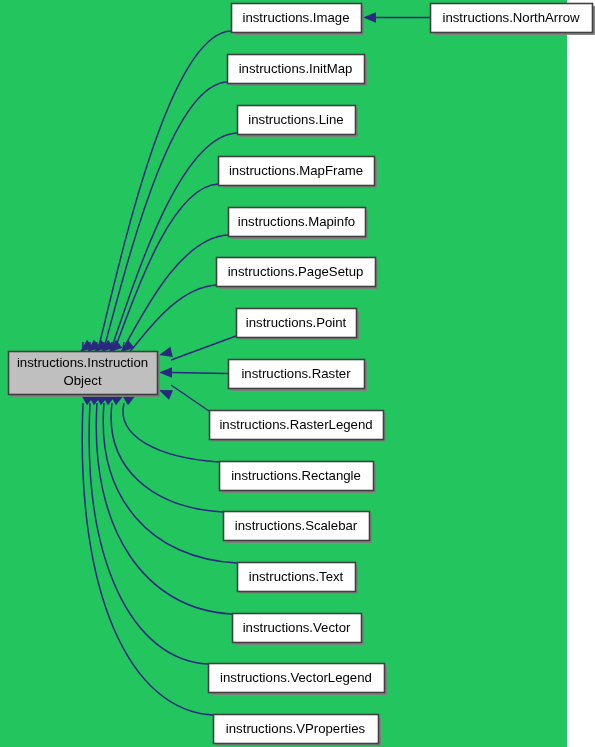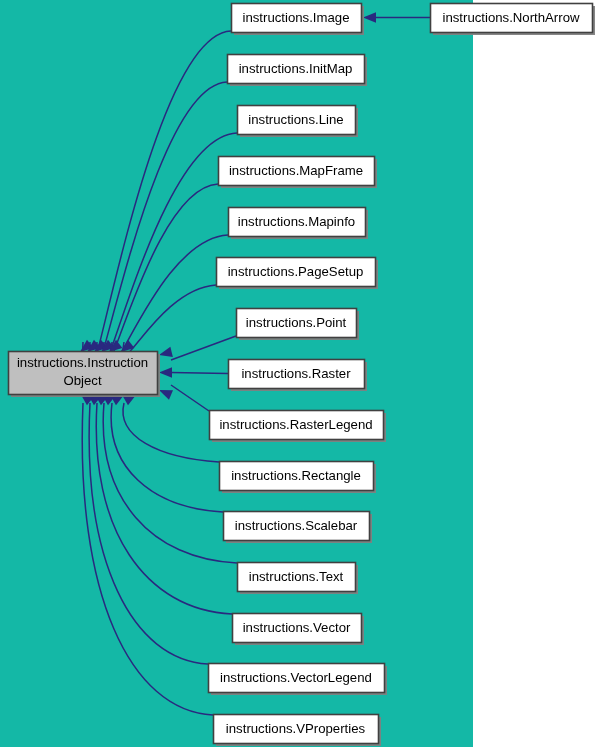--- a/index.html
+++ b/index.html
@@ -8,23 +8,23 @@
     background: #ffffff;
   }
   body {
     width: 595px;
     height: 747px;
     font-family: "Liberation Sans", sans-serif;
     overflow: hidden;
   }
   #diagram-root {
     position: relative;
-    width: 473px;
+    width: 567px;
     height: 747px;
-    background: #14b8a6;
+    background: #22c55e;
   }
   svg#inheritance-svg {
     display: block;
     width: 595px;
     height: 747px;
   }
   .node-box {
     fill: #ffffff;
     stroke: #404040;
     stroke-width: 1.6;

